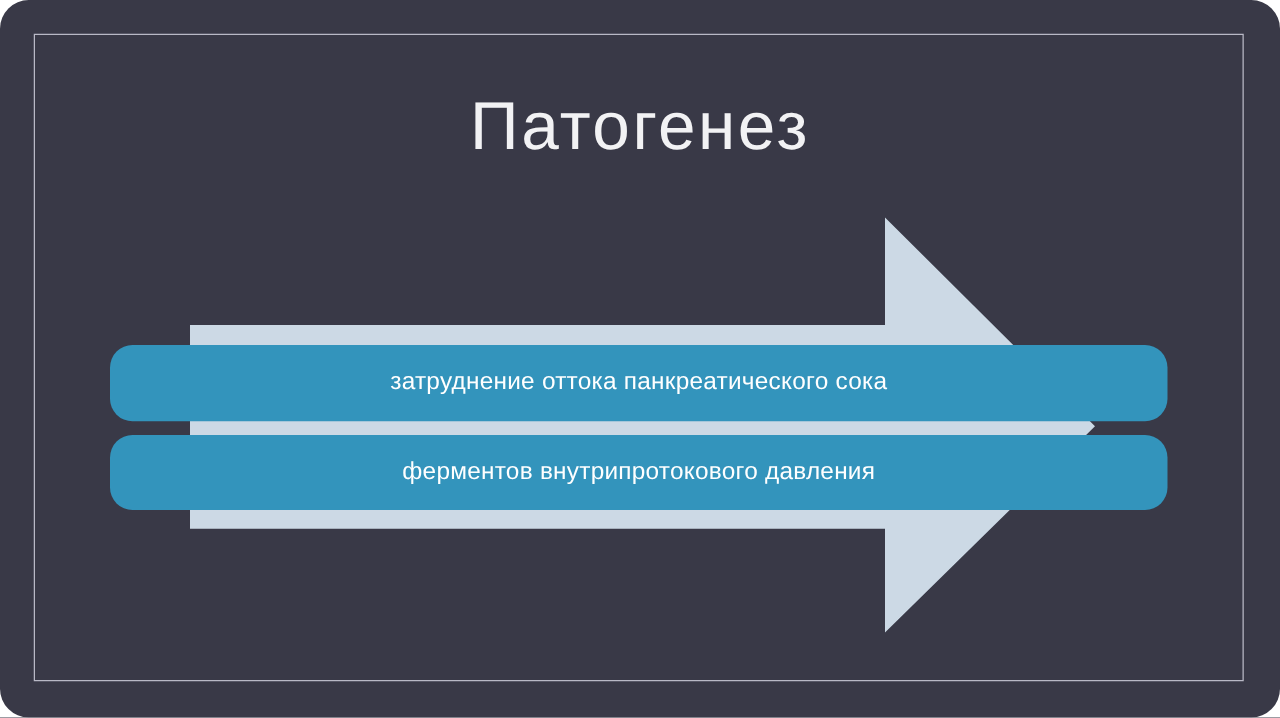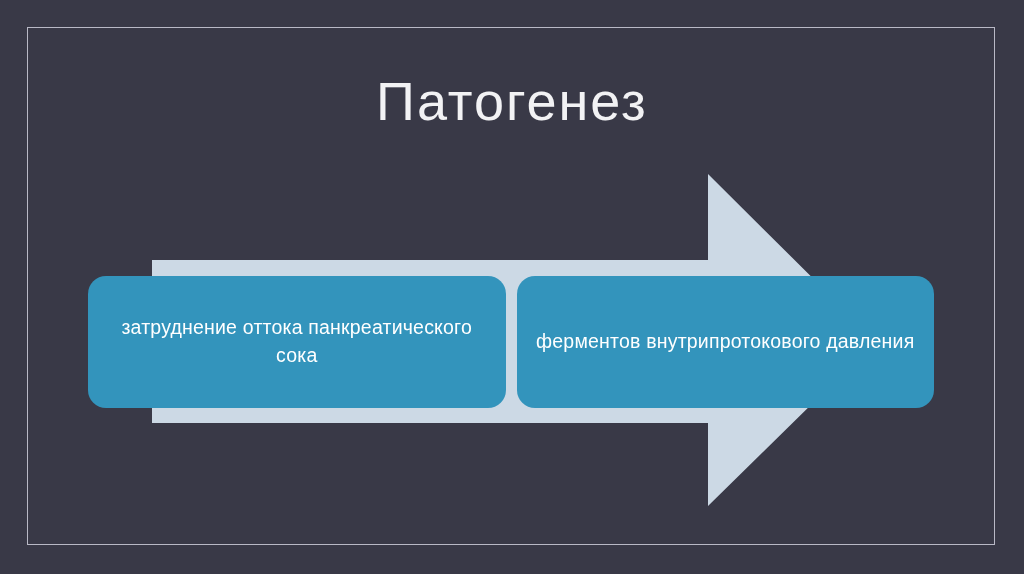--- a/index.html
+++ b/index.html
@@ -12,20 +12,21 @@
     height: 574px;
     overflow: hidden;
     font-family: "Liberation Sans", sans-serif;
   }
   #slide {
     position: relative;
     width: 1024px;
     height: 574px;
     background: #393947;
     overflow: hidden;
+    border-radius: 23px;
   }
   
   #frame {
     position: absolute;
     left: 27px;
     top: 27px;
     width: 968px;
     height: 518px;
     border: 1px solid #b9b9c6;
     box-sizing: border-box;
@@ -53,21 +54,21 @@
     width: 1024px;
     height: 574px;
   }
   #boxes {
     position: absolute;
     left: 88px;
     top: 276px;
     width: 846px;
     height: 132px;
     display: flex;
-    flex-direction: row;
+    flex-direction: column;
     gap: 11px;
   }
   .process-box {
     flex: 1 1 0;
     background: #3394bc;
     border-radius: 18px;
     display: flex;
     align-items: center;
     justify-content: center;
     text-align: center;

